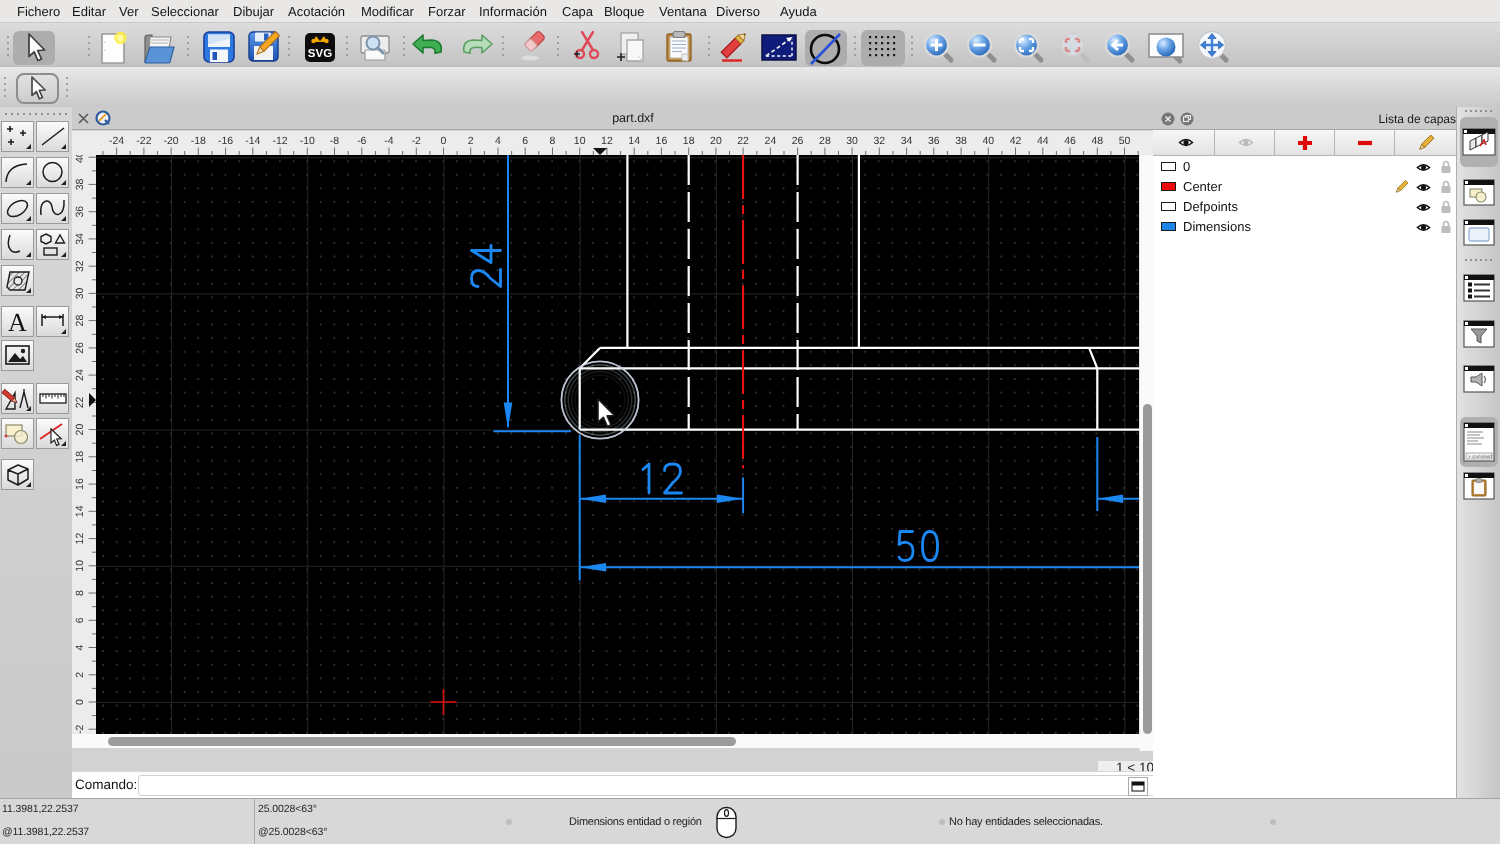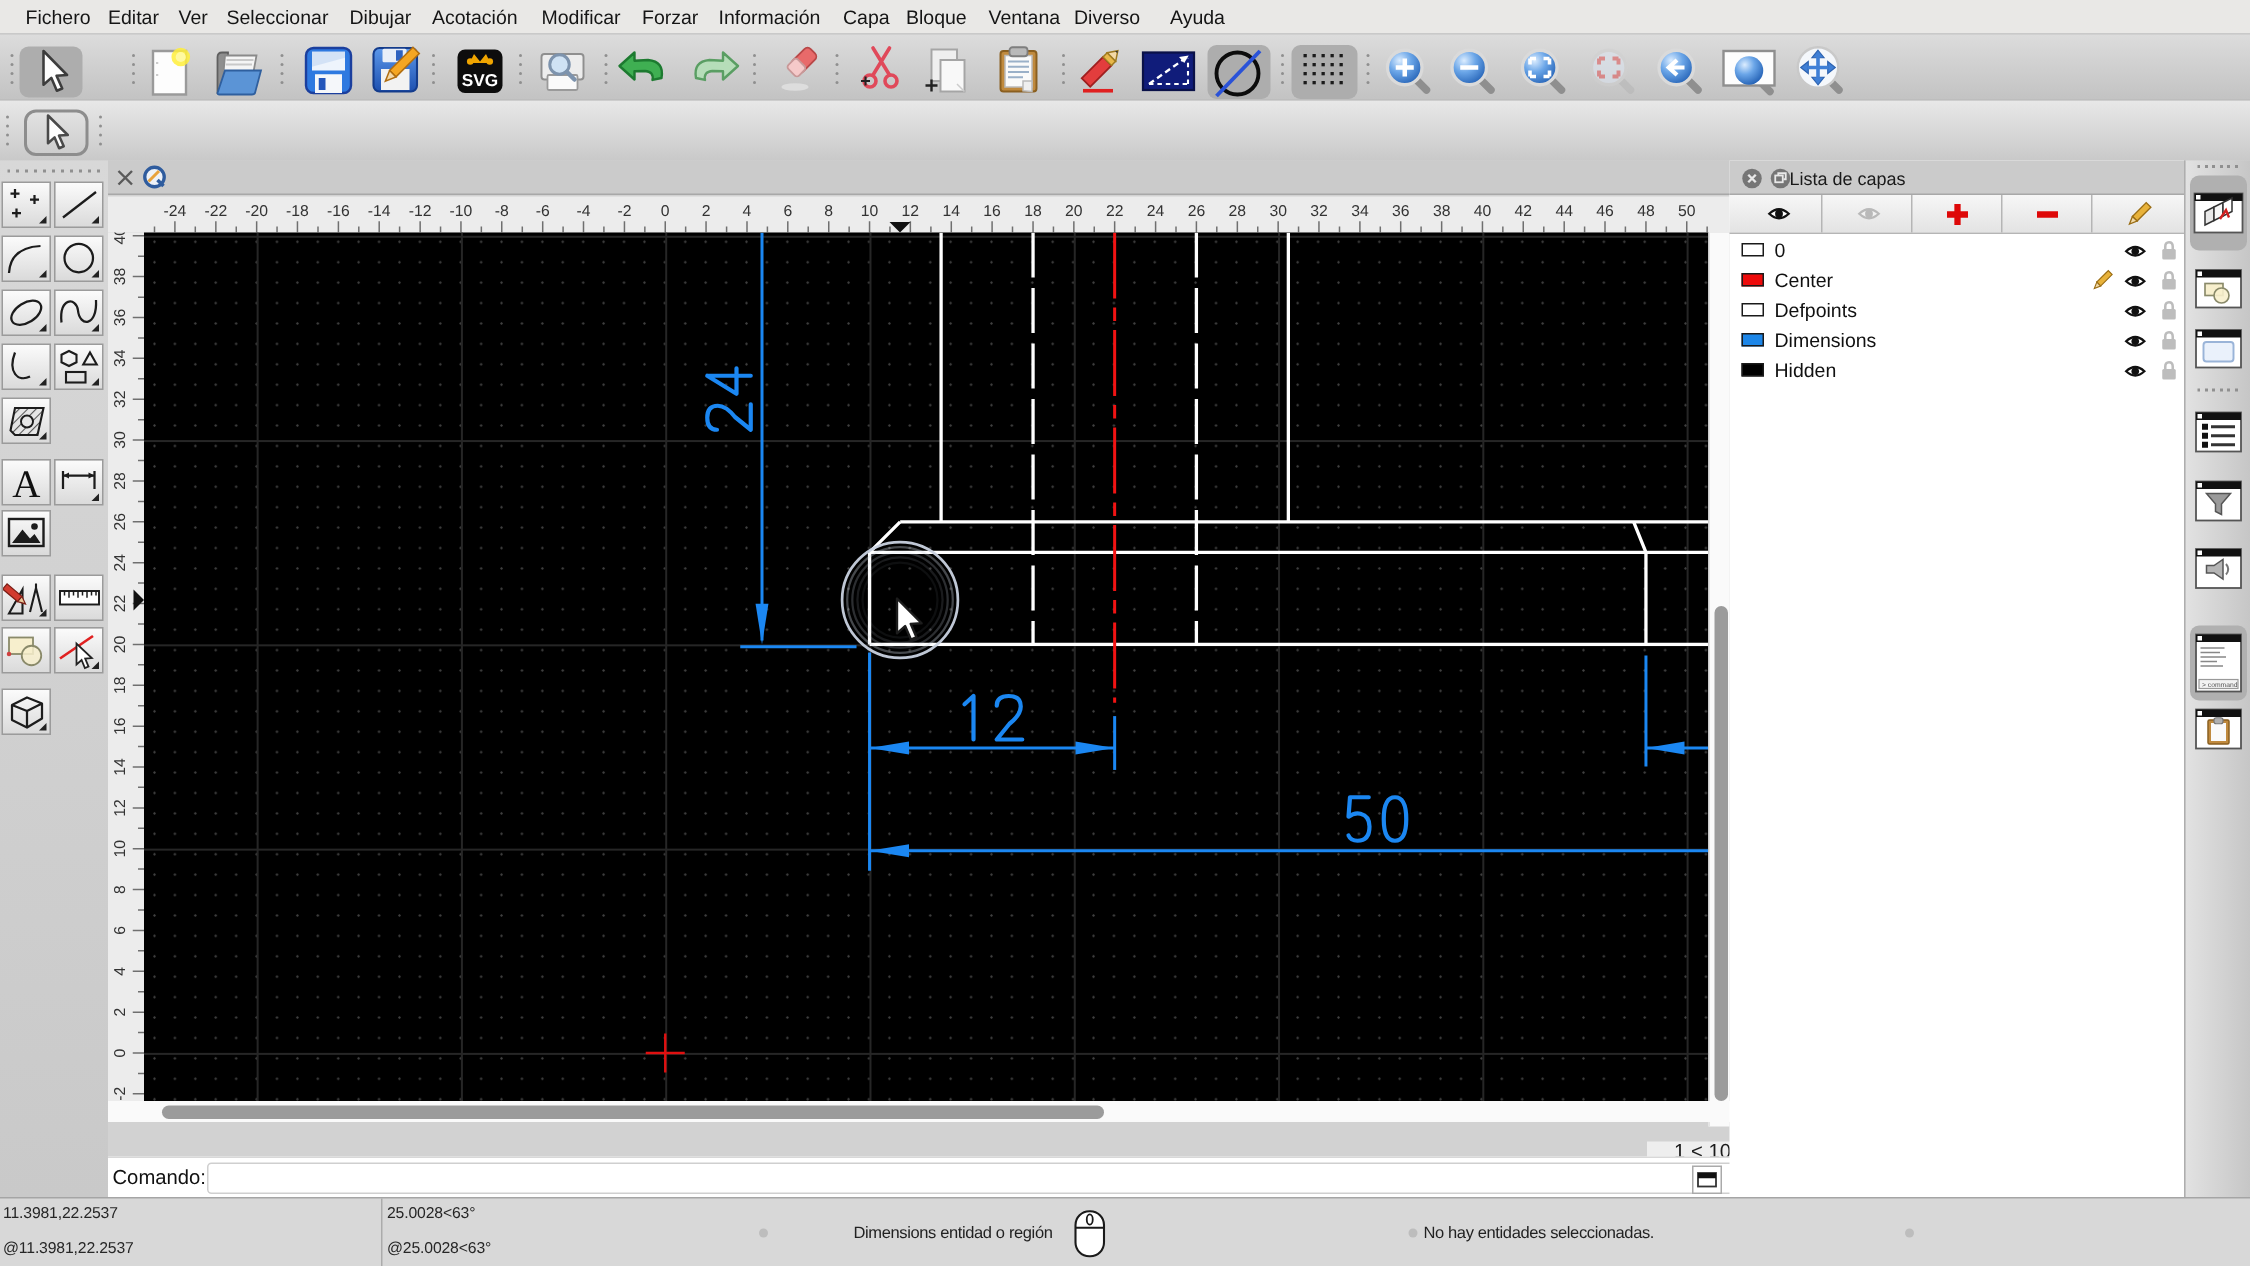--- a/index.html
+++ b/index.html
@@ -53,21 +53,21 @@
  font-size:13px;line-height:24px;color:#2222d0;padding-left:6px;}
 #cmdinput{left:72px;top:771px;width:1086px;height:27px;background:#fff;border-top:1px solid #d8d8d8;}
 #cmdinput .lbl{position:absolute;left:3px;top:5px;font-size:13.5px;color:#111;}
 #cmdfield{position:absolute;left:66px;top:2.5px;width:1056px;height:21px;background:#fff;border:1px solid #cfcfcf;border-radius:3px;}
 #cmdicon{position:absolute;left:1056px;top:4.5px;width:20px;height:19px;background:#fff;
  border:1px solid #aaa;}
 
 #panel{left:1153px;top:107px;width:303px;height:691px;background:#fff;}
 #ptitle{position:absolute;left:0;top:0;width:303px;height:23px;background:#cbcbcb;
  border-bottom:1px solid #a8a8a8;}
-#ptitle .t{position:absolute;left:40px;top:4.5px;width:263px;text-align:left;font-size:12px;color:#1a1a1a;}
+#ptitle .t{position:absolute;left:40px;top:4.5px;width:263px;text-align:right;font-size:12px;color:#1a1a1a;}
 #pbtns{position:absolute;left:0;top:23px;width:303px;height:26px;background:linear-gradient(#f6f6f6,#e3e3e3);
  border-bottom:1px solid #b5b5b5;}
 .pbtn2{position:absolute;top:0;height:25px;border-right:1px solid #b5b5b5;}
 .lrow{position:absolute;left:0;width:303px;height:19.9px;font-size:13px;color:#111;}
 .sw{position:absolute;left:8px;top:5px;width:15px;height:9px;border:1.4px solid #1a1a1a;}
 .lname{position:absolute;left:30px;top:2px;}
 
 #righttb{left:1456px;top:107px;width:44px;height:691px;background:linear-gradient(to right,#e2e2e2,#c6c6c6);
  border-left:1px solid #aeaeae;}
 .rpress{position:absolute;left:3px;width:38px;background:#b0b0b0;border-radius:6px;}
@@ -447,20 +447,21 @@
 </div>
   <div id="tabbar" class="abs">
       <svg style="position:absolute;left:4px;top:4px" width="15" height="15" viewBox="0 0 15 15">
  <path d="M3,3 L12,12 M12,3 L3,12" stroke="#5a5a5a" stroke-width="1.6"></path>
       </svg>
 <svg style="position:absolute;left:23px;top:3px" width="16" height="16" viewBox="0 0 16 16">
  <circle cx="8" cy="8" r="6.5" fill="#eef2f8" stroke="#2f5c9e" stroke-width="2.2"></circle>
  <path d="M10,10 L14,14" stroke="#2f5c9e" stroke-width="2.4"></path>
  <path d="M4,11 L11,4" stroke="#e8a33d" stroke-width="2"></path>
 </svg>
+<span style="position:absolute;left:0;top:4px;width:1122px;text-align:center;font-size:12.5px;color:#1a1a1a">part.dxf</span>
 </div>
   <div id="rulerH" class="abs">
       <svg width="1086" height="24" viewBox="0 0 1086 24" style="position:absolute;left:0;top:0">
 <path d="M31.0,20 V24 M44.6,16.5 V24 M58.2,20 V24 M71.9,16.5 V24 M85.5,20 V24 M99.1,16.5 V24 M112.7,20 V24 M126.3,16.5 V24 M140.0,20 V24 M153.6,16.5 V24 M167.2,20 V24 M180.8,16.5 V24 M194.4,20 V24 M208.1,16.5 V24 M221.7,20 V24 M235.3,16.5 V24 M248.9,20 V24 M262.5,16.5 V24 M276.2,20 V24 M289.8,16.5 V24 M303.4,20 V24 M317.0,16.5 V24 M330.6,20 V24 M344.3,16.5 V24 M357.9,20 V24 M371.5,16.5 V24 M385.1,20 V24 M398.7,16.5 V24 M412.4,20 V24 M426.0,16.5 V24 M439.6,20 V24 M453.2,16.5 V24 M466.8,20 V24 M480.5,16.5 V24 M494.1,20 V24 M507.7,16.5 V24 M521.3,20 V24 M534.9,16.5 V24 M548.6,20 V24 M562.2,16.5 V24 M575.8,20 V24 M589.4,16.5 V24 M603.0,20 V24 M616.7,16.5 V24 M630.3,20 V24 M643.9,16.5 V24 M657.5,20 V24 M671.1,16.5 V24 M684.8,20 V24 M698.4,16.5 V24 M712.0,20 V24 M725.6,16.5 V24 M739.2,20 V24 M752.9,16.5 V24 M766.5,20 V24 M780.1,16.5 V24 M793.7,20 V24 M807.3,16.5 V24 M821.0,20 V24 M834.6,16.5 V24 M848.2,20 V24 M861.8,16.5 V24 M875.4,20 V24 M889.1,16.5 V24 M902.7,20 V24 M916.3,16.5 V24 M929.9,20 V24 M943.5,16.5 V24 M957.2,20 V24 M970.8,16.5 V24 M984.4,20 V24 M998.0,16.5 V24 M1011.6,20 V24 M1025.3,16.5 V24 M1038.9,20 V24 M1052.5,16.5 V24 M1066.1,20 V24" stroke="#6f6f6f" stroke-width="1" fill="none"></path>
 <g font-family="Liberation Sans" font-size="10.5" fill="#333">
           <text x="44.6" y="13" text-anchor="middle">-24</text>
           <text x="71.9" y="13" text-anchor="middle">-22</text>
           <text x="99.1" y="13" text-anchor="middle">-20</text>
           <text x="126.3" y="13" text-anchor="middle">-18</text>
           <text x="153.6" y="13" text-anchor="middle">-16</text>
@@ -691,32 +692,20 @@
         <span class="lname">Defpoints</span>
         <svg style="position:absolute;left:263px;top:5px" width="15" height="11" viewBox="0 0 16 11">
 <path d="M1.5,5.5 Q8,-0.5 14.5,5.5 Q8,11.5 1.5,5.5 Z" fill="#fff" stroke="#111" stroke-width="1.6"></path>
 <circle cx="8" cy="5.5" r="2.7" fill="#111"></circle>
         </svg>
         <svg style="position:absolute;left:287px;top:3px" width="12" height="14" viewBox="0 0 12 14">
 <path d="M3.5,6 V4.5 Q3.5,1.5 6,1.5 Q8.5,1.5 8.5,4.5 V6" fill="none" stroke="#bdbdbd" stroke-width="1.7"></path>
 <rect x="1.5" y="6" width="9" height="7" rx="1" fill="#bdbdbd"></rect>
         </svg>
       </div>
-<div class="lrow" style="top:129.5px">
-        <span class="sw" style="background:#000000"></span>
-        <span class="lname">Hidden</span>
-        <svg style="position:absolute;left:263px;top:5px" width="15" height="11" viewBox="0 0 16 11">
-<path d="M1.5,5.5 Q8,-0.5 14.5,5.5 Q8,11.5 1.5,5.5 Z" fill="#fff" stroke="#111" stroke-width="1.6"></path>
-<circle cx="8" cy="5.5" r="2.7" fill="#111"></circle>
-        </svg>
-        <svg style="position:absolute;left:287px;top:3px" width="12" height="14" viewBox="0 0 12 14">
-<path d="M3.5,6 V4.5 Q3.5,1.5 6,1.5 Q8.5,1.5 8.5,4.5 V6" fill="none" stroke="#bdbdbd" stroke-width="1.7"></path>
-<rect x="1.5" y="6" width="9" height="7" rx="1" fill="#bdbdbd"></rect>
-        </svg>
-      </div>
   </div>
   <div id="righttb" class="abs">
       <div style="position:absolute;left:8px;top:3px;width:28px;height:2px;
  background:repeating-linear-gradient(to right,#909090 0,#909090 2px,transparent 2px,transparent 5px)"></div>
 <div class="rpress" style="top:9.6px;height:50px"></div>
 <svg style="position:absolute;left:5px;top:21px" width="34" height="28" viewBox="0 0 34 28">
  <rect x="1" y="1" width="32" height="26" fill="#fff" stroke="#555" stroke-width="1.2"></rect>
  <rect x="1" y="1" width="32" height="5" fill="#111"></rect>
         <rect x="2" y="2" width="3" height="3" fill="#fff"></rect>
  <g transform="translate(6,8)">

